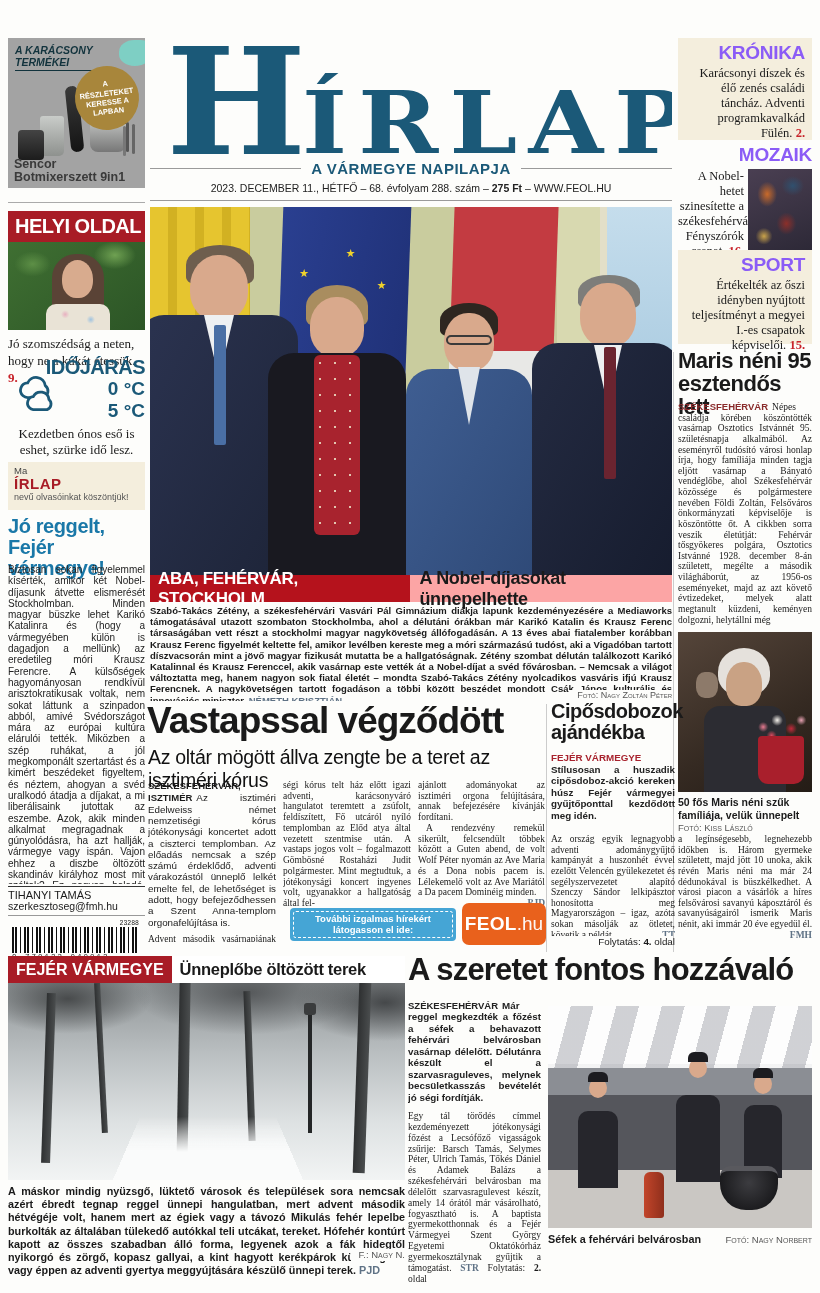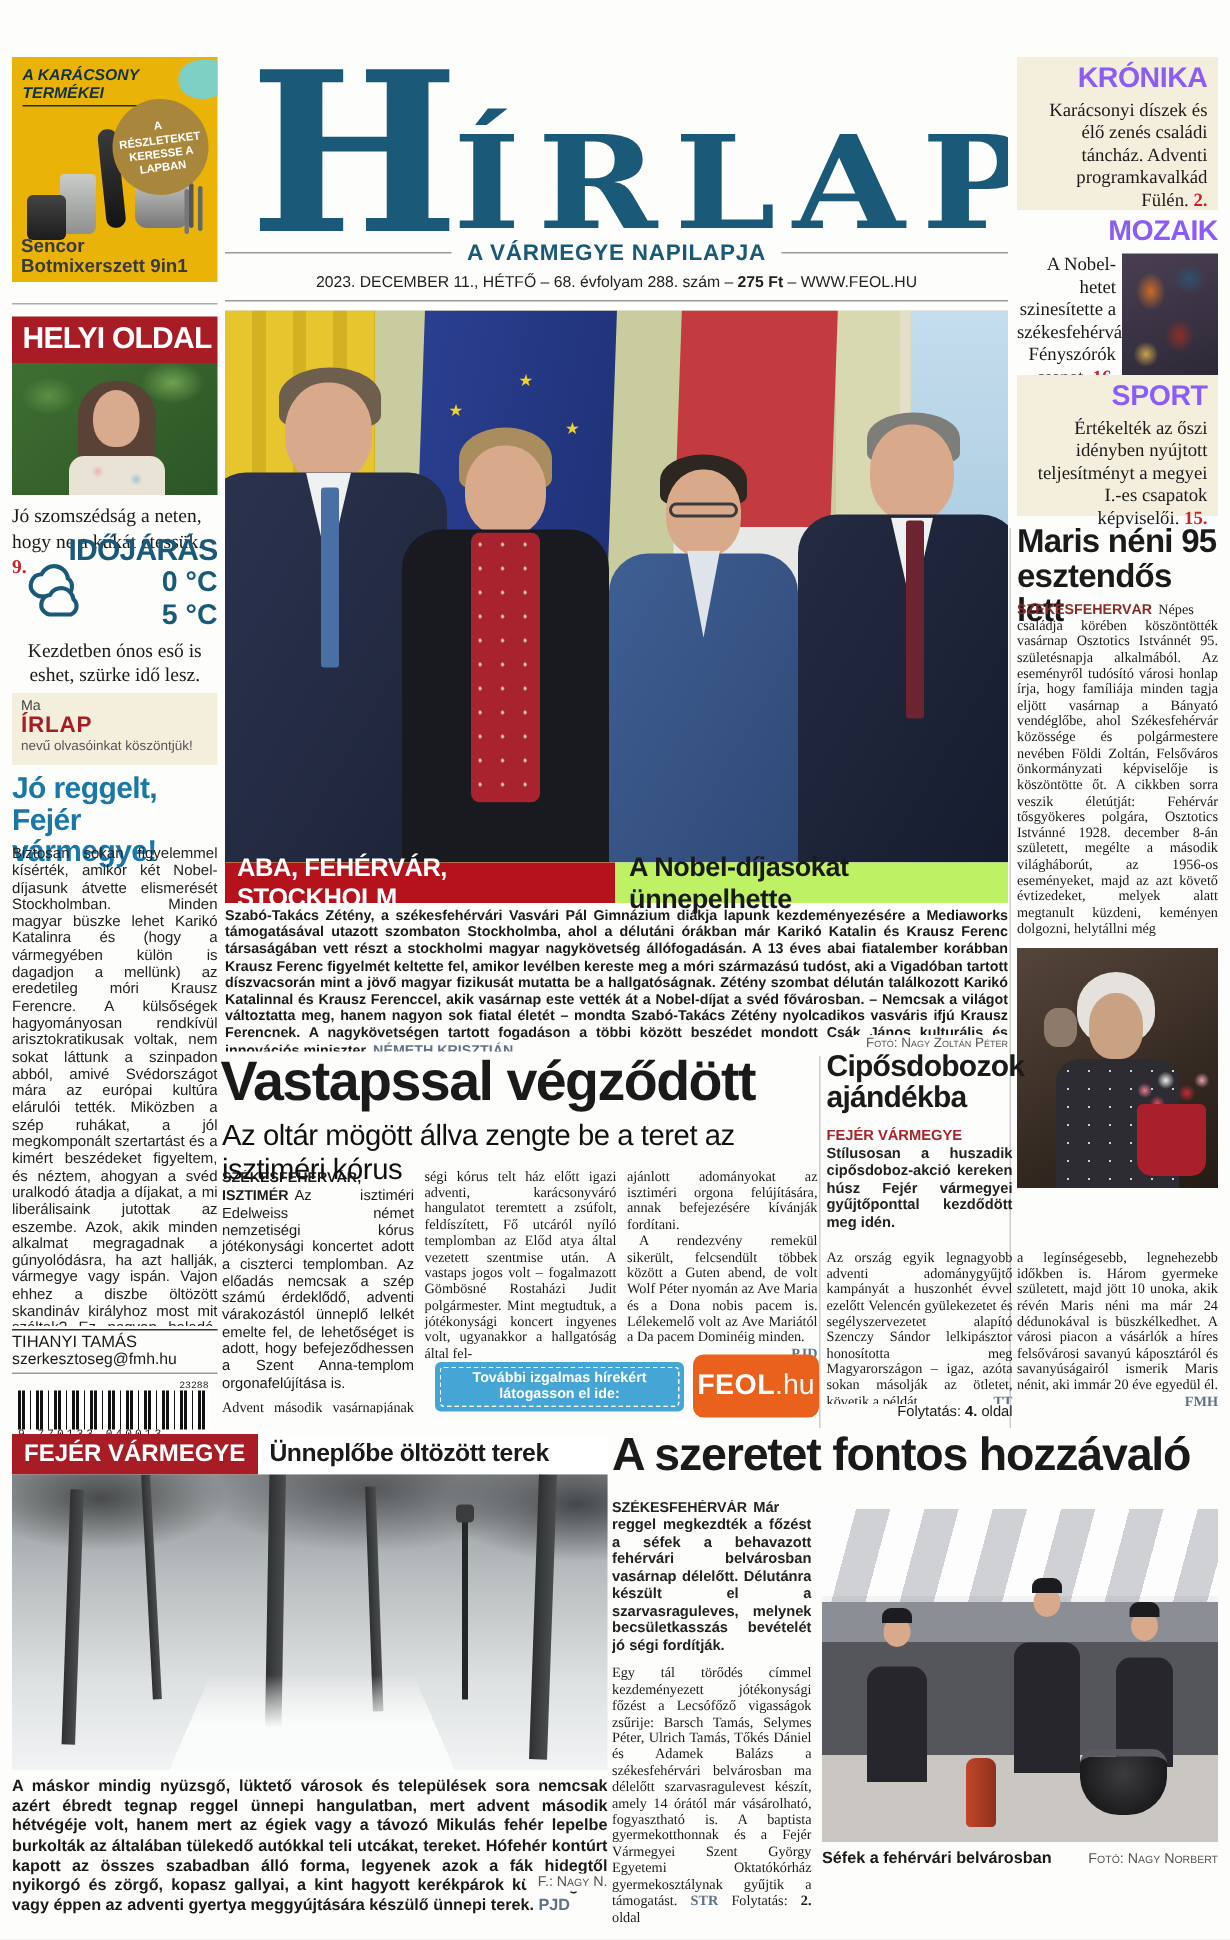--- a/index.html
+++ b/index.html
@@ -22,21 +22,21 @@
   .mh-right { display:flex; flex-direction:column; align-items:flex-start; padding-bottom:2px; }
   .mh-top { font-family:"DejaVu Serif", serif; font-weight:bold; font-size:30px; letter-spacing:7px; line-height:1.05; }
   .mh-bottom { font-family:"DejaVu Serif", serif; font-weight:bold; font-size:86px; line-height:0.78; letter-spacing:10px; transform:scaleX(1.12); transform-origin:left bottom; }
   .tagline-row { left:150px; top:160px; width:522px; display:flex; align-items:center; gap:10px; }
   .tagline-row .line { flex:1; border-top:1px solid #9a9a9a; }
   .tagline { color:#1b5978; font-weight:bold; font-size:15px; letter-spacing:0.5px; }
   .dateline { left:150px; top:182px; width:522px; text-align:center; font-size:10.5px; color:#222; padding-bottom:6px; border-bottom:1px solid #9a9a9a; }
   .dateline b { font-weight:bold; }
 
   
-  .ad-box { left:8px; top:38px; width:137px; height:150px; background:#eab308; overflow:hidden; }
+  .ad-box { left:8px; top:38px; width:137px; height:150px; background:#a3a3a3; overflow:hidden; }
   .ad-head { position:absolute; left:7px; top:6px; font-size:10.5px; font-weight:bold; font-style:italic; color:#12333d; line-height:1.15; width:80px; border-bottom:1px solid #12333d; padding-bottom:2px;}
   .ad-wave { position:absolute; right:-8px; top:2px; width:34px; height:26px; background:#7ecfc4; border-radius:50% 40% 60% 50%; }
   .ad-badge { position:absolute; right:6px; top:28px; width:64px; height:64px; border-radius:50%; background:#a8863b; color:#fff; font-size:7.5px; font-weight:bold; display:flex; align-items:center; justify-content:center; text-align:center; line-height:1.25; transform:rotate(-7deg); padding:6px; }
   .ad-prod { position:absolute; left:6px; bottom:4px; font-size:12.5px; font-weight:bold; color:#3a3a3a; line-height:1.05; }
   .blender-wand { position:absolute; left:60px; top:48px; width:13px; height:66px; background:linear-gradient(#3a3a3a,#141414); border-radius:6px; transform:rotate(-6deg); }
   .blender-cup { position:absolute; left:32px; top:78px; width:24px; height:40px; background:linear-gradient(#c9ccc9,#8e918e); border-radius:3px 3px 5px 5px; }
   .blender-bowl { position:absolute; left:82px; top:80px; width:36px; height:34px; background:linear-gradient(#b8bab8,#777); border-radius:4px 4px 8px 8px; border-top:6px solid #2a2a2a; }
   .blender-chopper { position:absolute; left:10px; top:92px; width:26px; height:30px; background:linear-gradient(#444,#1c1c1c); border-radius:4px; }
   .blender-whisk { position:absolute; left:118px; top:84px; width:3px; height:30px; background:#555; box-shadow:6px 2px 0 #666, -3px 4px 0 #777; border-radius:2px;}
   .sb-rule { left:8px; top:202px; width:137px; border-top:1px solid #aaa; }
@@ -120,21 +120,21 @@
      background:linear-gradient(#c5ddec,#9fc4dc 70%,#b9d3e4); border-left:7px solid #e3dfc8; }
   .person { position:absolute; bottom:0; }
   .head { position:absolute; border-radius:48% 48% 44% 44%; background:#d9a98c; }
   .hair { position:absolute; border-radius:50% 50% 20% 20%; }
   .torso { position:absolute; bottom:0; border-radius:26px 26px 0 0; }
   .shirt { position:absolute; background:#eef0f2; }
   .tie { position:absolute; border-radius:2px; }
   .scarf { position:absolute;
      background:radial-gradient(3px 3px at 6px 8px,#e3c6b0 35%,transparent 40%) 0 0/15px 16px repeat, #a8232e;
      border-radius:6px; }
-  .photo-strip { left:150px; top:575px; width:522px; height:27px; display:flex; align-items:stretch; background:#bef264; }
+  .photo-strip { left:150px; top:575px; width:522px; height:27px; display:flex; align-items:stretch; background:#fca5a5; }
   .photo-strip .tag { background:#b5121c; color:#fff; font-weight:bold; font-size:17px; display:flex; align-items:center; padding:0 8px; letter-spacing:-0.3px; }
   .photo-strip .hl { font-weight:bold; font-size:18px; display:flex; align-items:center; padding-left:9px; letter-spacing:-0.3px; }
   .main-lead { left:150px; top:605px; width:522px; height:96px; font-size:9.5px; font-weight:bold; line-height:1.18; overflow:hidden; position:absolute; }
   .main-lead .sign { font-size:9.5px; }
   .lead-credit { position:absolute; right:0; bottom:0; background:#fdfdfb; padding-left:8px; font-size:9px; }
 
   
   .vastaps-head { left:147px; top:700px; width:400px; font-size:37px; font-weight:bold; letter-spacing:-1px; }
   .vastaps-sub { left:148px; top:746px; width:400px; font-size:19.5px; color:#111; letter-spacing:-0.3px; }
   .vcol { position:absolute; top:780px; width:128px; font-size:9.5px; line-height:1.13; overflow:hidden; }
@@ -284,20 +284,21 @@
   <div class="abs maris-head">Maris néni 95 esztendős lett</div>
   <div class="abs maris-body1 serif just"><span class="loc loc-red">SZÉKESFEHÉRVÁR</span><span>Népes családja körében köszöntötték vasárnap Osztotics Istvánnét 95. születésnapja alkalmából. Az eseményről tudósító városi honlap írja, hogy famíliája minden tagja eljött vasárnap a Bányató vendéglőbe, ahol Székesfehérvár közössége és polgármestere nevében Földi Zoltán, Felsőváros önkormányzati képviselője is köszöntötte őt. A cikkben sorra veszik életútját: Fehérvár tősgyökeres polgára, Osztotics Istvánné 1928. december 8-án született, megélte a második világháborút, az 1956-os eseményeket, majd az azt követő évtizedeket, melyek alatt megtanult küzdeni, keményen dolgozni, helytállni még</span></div>
   <div class="abs maris-photo">
     <div class="maris-glasses"></div>
     <div class="maris-hair"></div>
     <div class="maris-face"></div>
     <div class="maris-body"></div>
     <div class="maris-flowers"></div>
     <div class="maris-flowerbox"></div>
   </div>
+  <div class="abs maris-caption"><span>50 fős Maris néni szűk famíliája, velük ünnepelt </span><span class="credit">Fotó: Kiss László</span></div>
   <div class="abs maris-body2 serif just"><span>a legínségesebb, legnehezebb időkben is. Három gyermeke született, majd jött 10 unoka, akik révén Maris néni ma már 24 dédunokával is büszkélkedhet. A városi piacon a vásárlók a híres felsővárosi savanyú káposztáról és savanyúságairól ismerik Maris nénit, aki immár 20 éve egyedül él.</span> <span class="sign">FMH</span></div>
 
   <div class="abs vrule1"></div>
   <div class="abs vrule2"></div>
 
   <div class="abs main-photo">
     <div class="curtain"></div>
     <div class="euflag">
       <span class="eustar" style="left:18px;top:60px">★</span>
       <span class="eustar" style="left:64px;top:40px">★</span>

